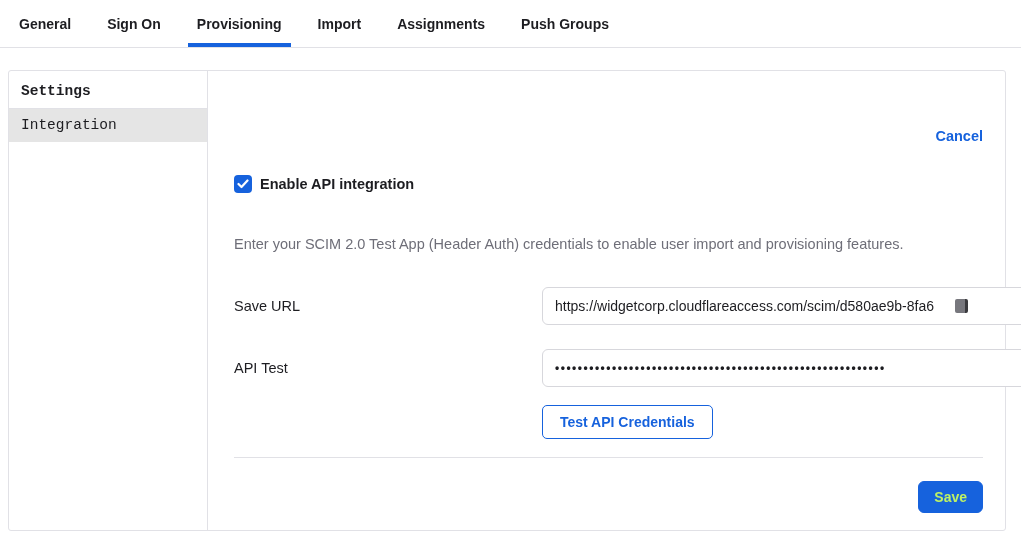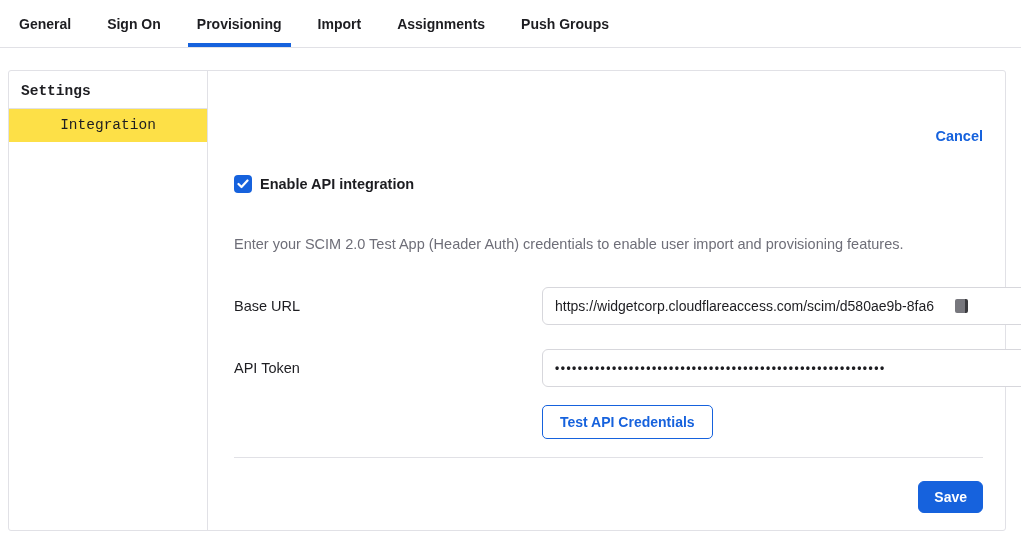--- a/index.html
+++ b/index.html
@@ -16,21 +16,21 @@
 
   
   .panel { display: flex; width: 998px; height: 461px;
     margin: 22px 15px 0 8px; border: 1px solid #e1e1e6; border-radius: 3px; }
 
   .sidebar { width: 199px; border-right: 1px solid #e1e1e6; flex-shrink: 0; font-family: Liberation Mono, monospace; }
   .sidebar-header { height: 38px; padding: 12px 12px 0 12px; font-size: 14.5px;
     font-weight: bold; border-bottom: 1px solid #e1e1e6; }
   .sidebar-item { height: 33px; padding: 8px 12px; font-size: 14.5px;
     cursor: pointer; }
-  .sidebar-item.selected { background: #fde047; text-align: center; }
+  .sidebar-item.selected { background: #e5e5e5; }
 
   
   .main { flex: 1; padding: 57px 24px 0 26px; }
 
   .cancel-row { display: flex; justify-content: flex-end; height: 17px; }
   .cancel-link { font-size: 14.5px; font-weight: bold; color: #1662dd;
     text-decoration: none; cursor: pointer; }
 
   .checkbox-row { display: flex; align-items: center; gap: 8px;
     margin-top: 30px; height: 18px; }
@@ -61,21 +61,21 @@
   .btn-outline { height: 34px; padding: 0 17px; background: #ffffff;
     border: 1px solid #1662dd; border-radius: 5px; color: #1662dd;
     font-size: 14px; font-weight: bold; cursor: pointer;
     font-family: "Liberation Sans", "DejaVu Sans", sans-serif; }
 
   .divider { margin-top: 18px; border: none; border-top: 1px solid #e1e1e6;
     height: 1px; }
 
   .save-row { display: flex; justify-content: flex-end; margin-top: 23px; }
   .btn-primary { height: 32px; padding: 0 15px; background: #1662dd;
-    border: 1px solid #1662dd; border-radius: 6px; color: #ffffff;
+    border: 1px solid #1662dd; border-radius: 6px; color: #bef264;
     font-size: 14px; font-weight: bold; cursor: pointer;
     font-family: "Liberation Sans", "DejaVu Sans", sans-serif; }
 </style>
 </head>
 <body>
 
 <nav class="tabbar">
   <div class="tab">General</div>
   <div class="tab">Sign On</div>
   <div class="tab active">Provisioning</div>
@@ -102,29 +102,29 @@
         <svg width="12" height="10" viewBox="0 0 12 10">
           <polyline points="1.5,5 4.5,8 10.5,1.5" fill="none" stroke="#ffffff" stroke-width="2.2" stroke-linecap="round" stroke-linejoin="round"></polyline>
         </svg>
       </span>
       <span class="checkbox-label">Enable API integration</span>
     </div>
 
     <p class="description">Enter your SCIM 2.0 Test App (Header Auth) credentials to enable user import and provisioning features.</p>
 
     <div class="form-row">
-      <label class="form-label">Base URL</label>
+      <label class="form-label">Save URL</label>
       <span class="input-wrap">
         <input class="text-input" type="text" value="https://widgetcorp.cloudflareaccess.com/scim/d580ae9b-8fa6" style="">
         <span class="cursor-box"></span>
       </span>
     </div>
 
     <div class="form-row token">
-      <label class="form-label">API Token</label>
+      <label class="form-label">API Test</label>
       <span class="input-wrap">
         <input class="text-input masked" type="text" value="••••••••••••••••••••••••••••••••••••••••••••••••••••••••••" style="">
       </span>
     </div>
 
     <div class="button-row">
       <span class="label-spacer"></span>
       <button class="btn-outline">Test API Credentials</button>
     </div>
 

